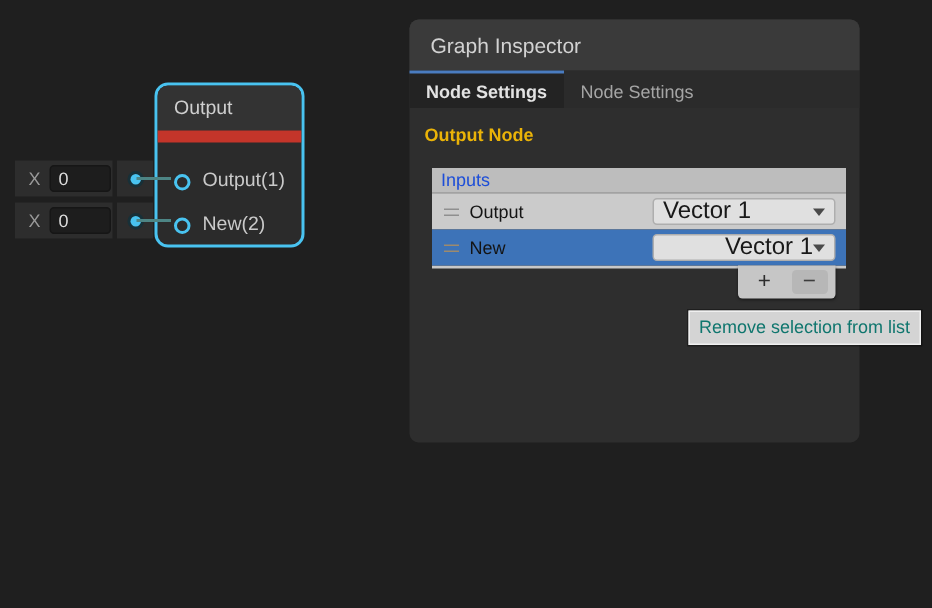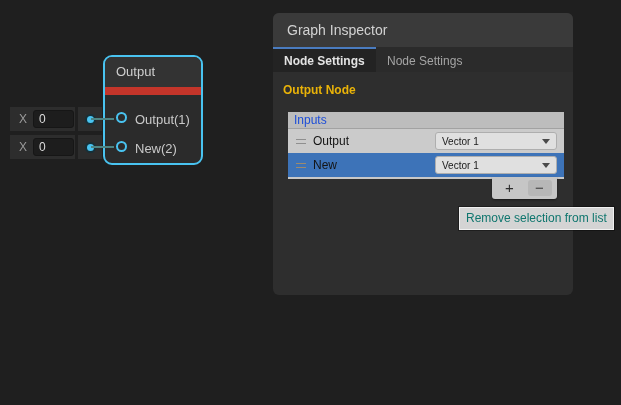--- a/index.html
+++ b/index.html
@@ -34,21 +34,21 @@
   
   .edge{position:absolute;height:2px;background:var(--edge);z-index:3;}
 
   
   .node{position:absolute;left:103px;top:55px;width:100px;height:110px;
     background:var(--node-bg);border:2px solid var(--node-border);border-radius:9px;
     z-index:2;overflow:hidden;}
   .node-title{background:var(--node-title-bg);height:30px;line-height:30px;
     padding-left:11px;color:#cfcfcf;font-size:13px;}
   .node-redbar{height:8px;background:var(--node-red);}
-  .node-port{position:absolute;left:11px;display:flex;align-items:flex-start;gap:8px;}
+  .node-port{position:absolute;left:11px;display:flex;align-items:flex-end;gap:8px;}
   .node-port .ring{width:11px;height:11px;border-radius:50%;
     border:2px solid var(--node-border);background:transparent;flex:none;}
   .node-port .plabel{color:#c9c9c9;font-size:13px;white-space:nowrap;}
 
   
   .panel{position:absolute;left:273px;top:13px;width:300px;height:282px;
     background:var(--panel-body);border-radius:6px;z-index:2;overflow:visible;}
   .panel-header{height:34px;line-height:34px;background:var(--panel-header);
     border-radius:6px 6px 0 0;color:#d2d2d2;font-size:14px;padding-left:14px;}
   .tab-row{height:25px;background:var(--tab-row);display:flex;}
@@ -57,29 +57,29 @@
   .tab.active{background:var(--tab-active);border-top-color:var(--tab-indicator);
     color:#e3e3e3;width:103px;font-weight:bold;}
   .section-title{color:#eab308;font-size:12px;font-weight:bold;
     padding:11px 0 0 10px;}
 
   .rlist{position:absolute;left:15px;top:99px;width:276px;
     border-bottom:2px solid #c8c8c8;}
   .list-header{height:17px;background:var(--list-header);color:#1d4ed8;
     font-size:12px;line-height:17px;padding-left:6px;border-bottom:1px solid #a2a2a2;}
   .list-row{height:24px;background:var(--list-row);display:flex;align-items:center;}
-  .list-row.selected{background:var(--selection-blue);}
+  .list-row.selected{background:var(--selection-blue);text-align:right;}
   .drag-handle{width:10px;height:5px;border-top:1px solid #8f8f8f;
     border-bottom:1px solid #8f8f8f;margin:0 7px 0 8px;flex:none;}
   .list-row.selected .drag-handle{border-color:#9d8a6d;}
   .row-name{color:#141414;font-size:12px;}
   .dropdown{margin-left:auto;margin-right:7px;width:122px;height:18px;
     background:var(--dropdown);border:1px solid #aeaeae;border-radius:3px;
     display:flex;align-items:center;padding:0 6px;}
-  .dropdown .dval{color:#191919;font-size:10px;flex:1;}
+  .dropdown .dval{color:#191919;font-size:16px;flex:1;}
   .dropdown .caret{width:0;height:0;border-left:4px solid transparent;
     border-right:4px solid transparent;border-top:5px solid #4a4a4a;flex:none;}
 
   .list-footer{position:absolute;left:219px;top:164px;width:65px;height:22px;
     background:var(--footer);border-radius:0 0 3px 3px;display:flex;
     align-items:center;justify-content:center;gap:6px;
     box-shadow:0 1px 2px rgba(0,0,0,.45);}
   .lf-btn{width:24px;height:16px;text-align:center;line-height:15px;
     color:#2d2d2d;font-size:15px;border-radius:3px;}
   .lf-btn.remove{background:#b7b7b7;color:#3d3d3d;}

